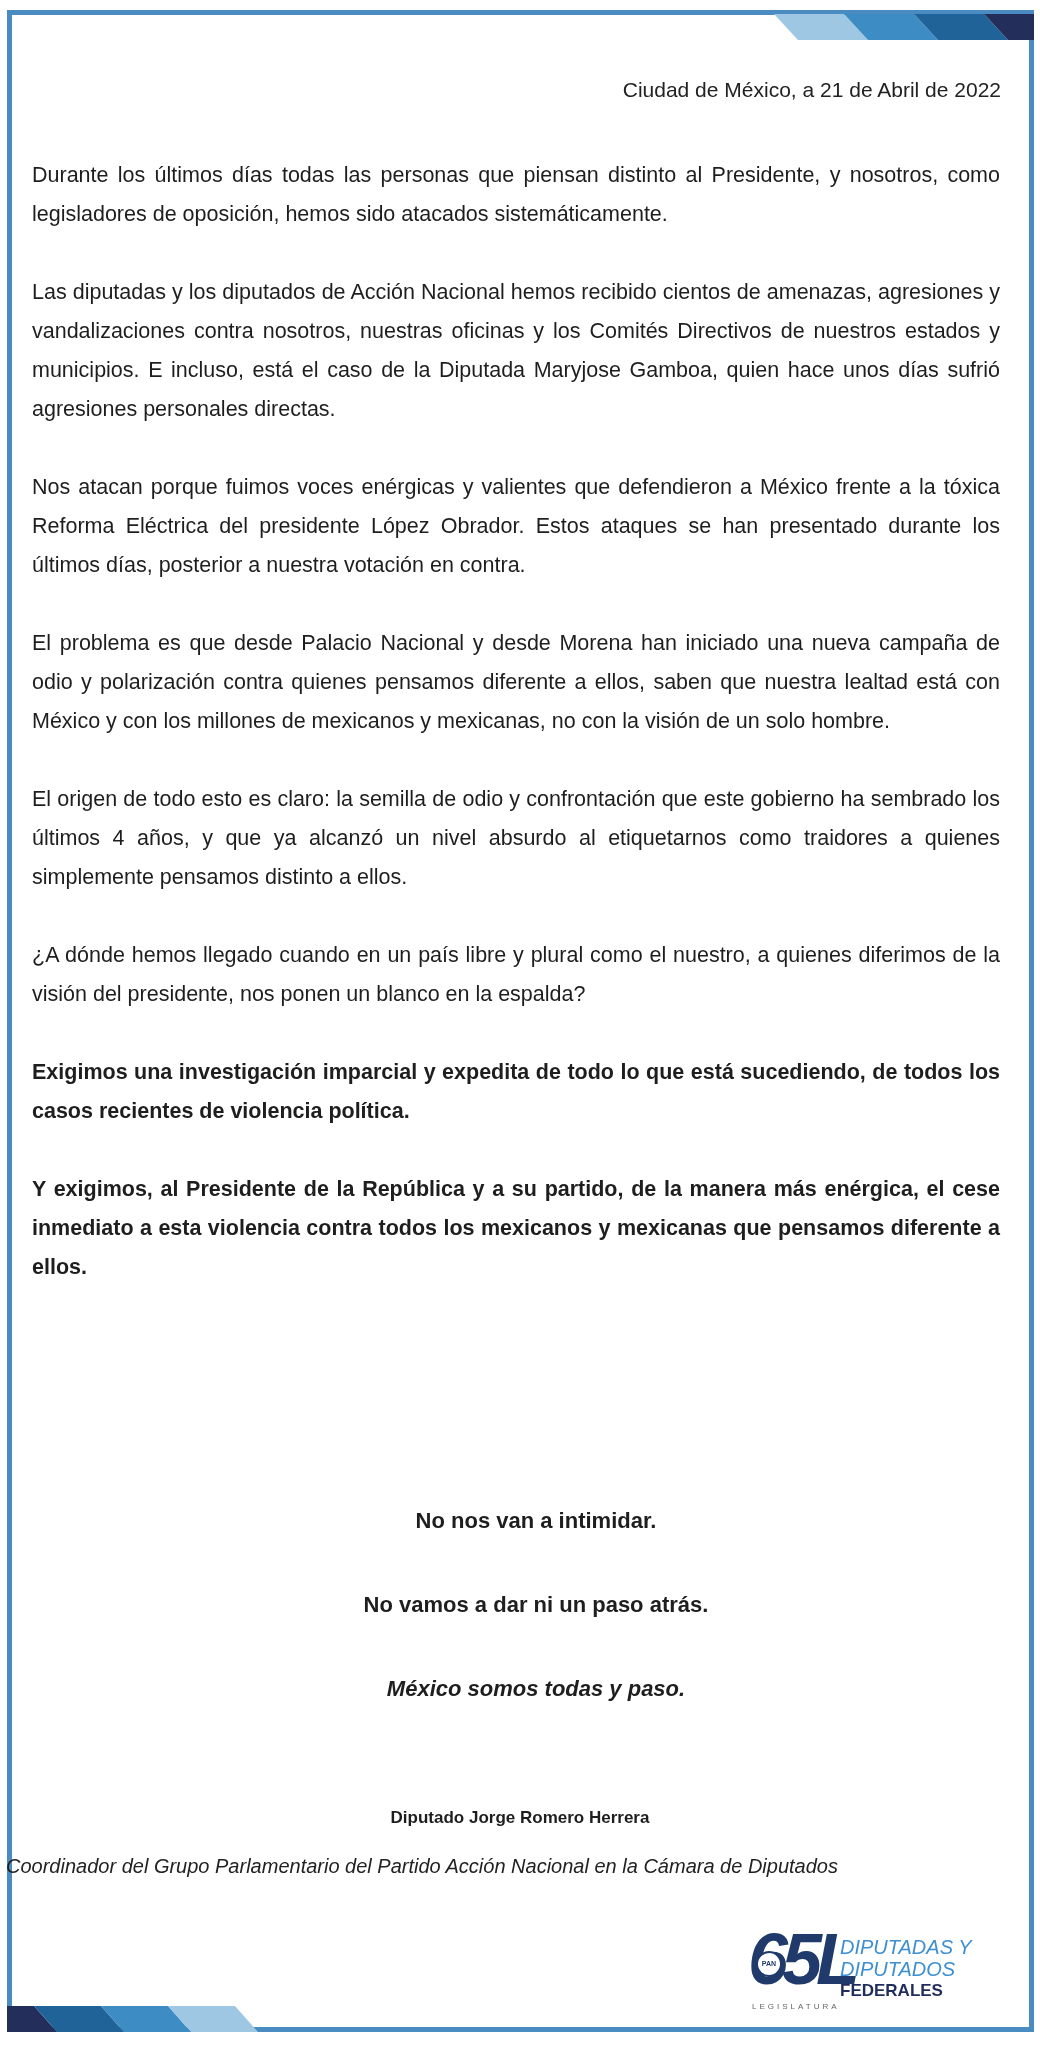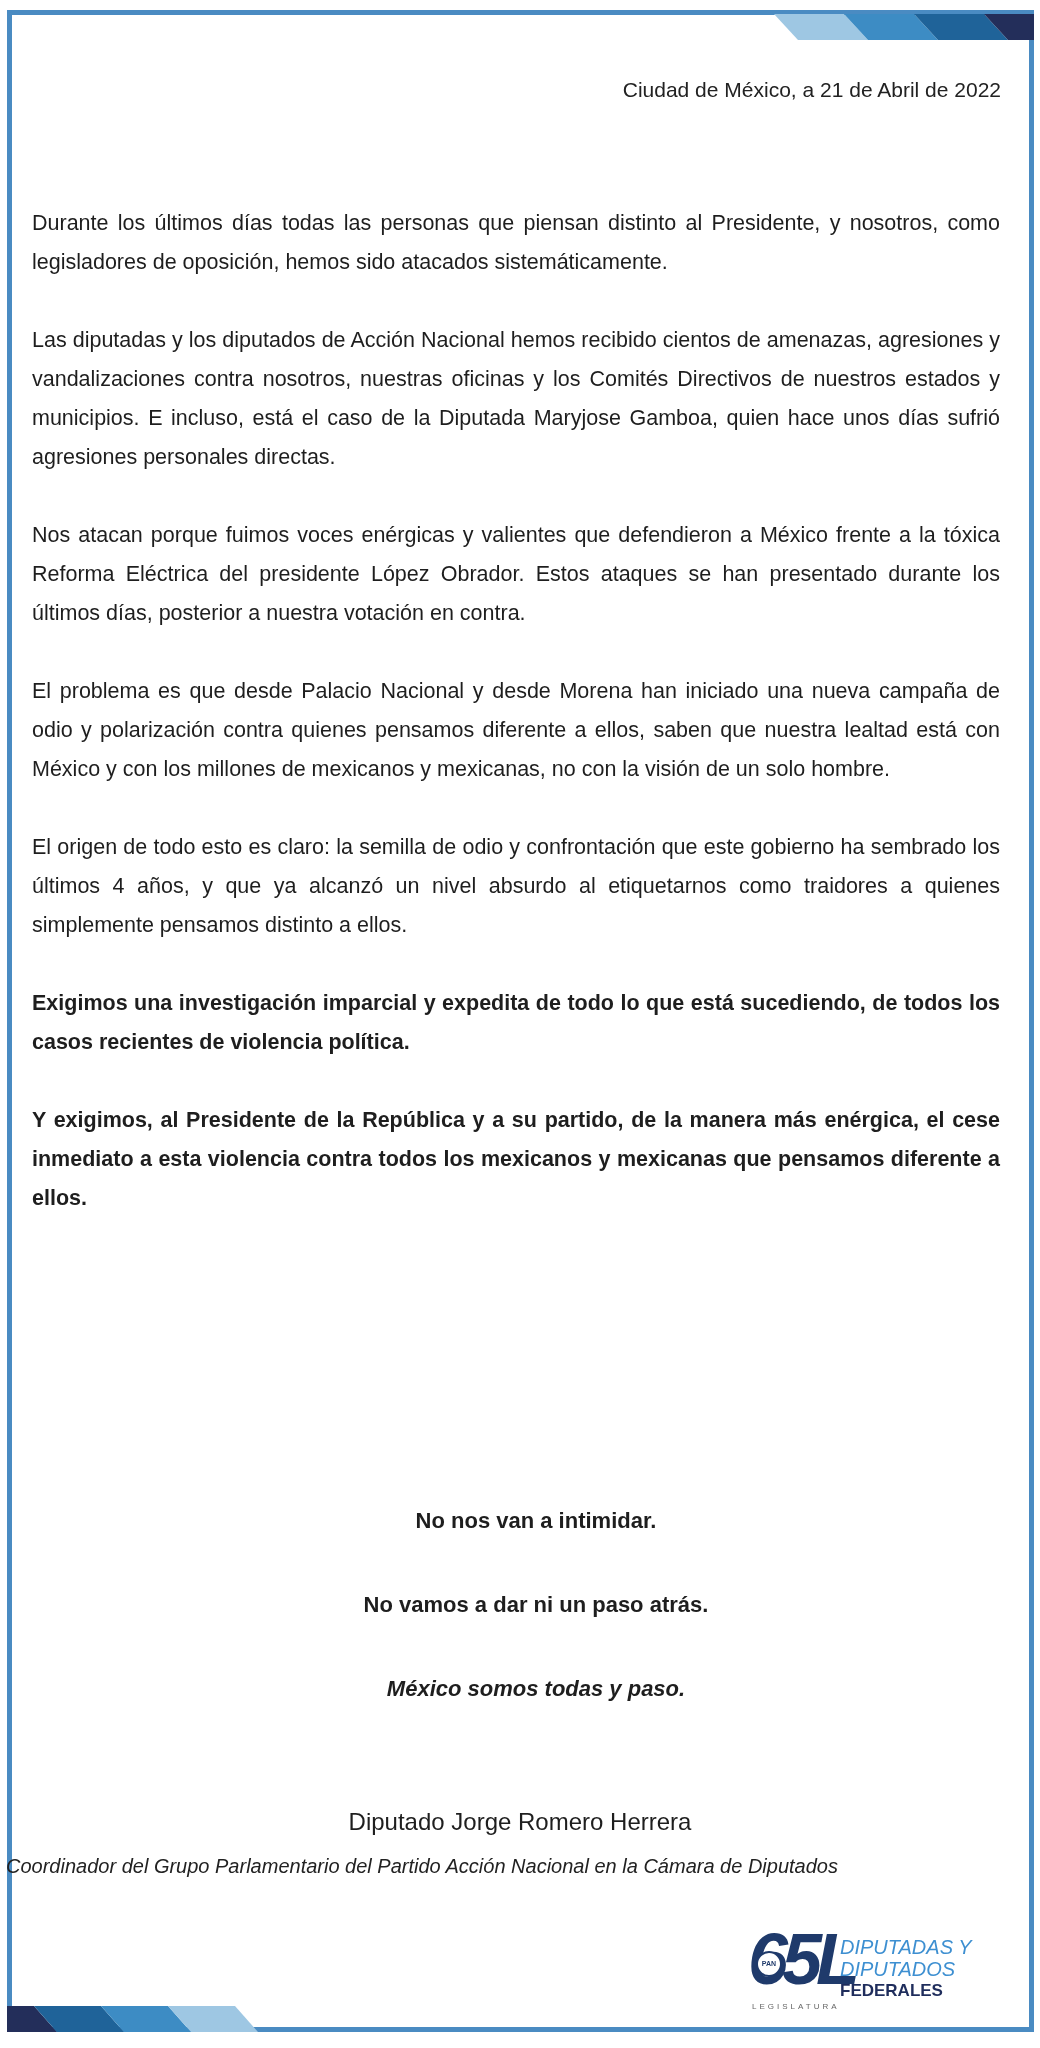--- a/index.html
+++ b/index.html
@@ -4,25 +4,25 @@
 <style>
   html, body { margin:0; padding:0; background:#ffffff; }
   body { width:1040px; height:2048px; position:relative; overflow:hidden;
          font-family:"Liberation Sans", sans-serif; color:#1e1e1e; }
   .frame { position:absolute; left:7px; top:10px; width:1027px; height:2022px;
            border:5px solid #4a8bc2; box-sizing:border-box; }
   .stripes-top { position:absolute; top:14px; right:6px; height:26px; width:260px; }
   .stripes-bottom { position:absolute; bottom:16px; left:7px; height:26px; width:260px; }
   .date { position:absolute; top:78px; right:39px; font-size:21px; color:#222; }
   .body-text { position:absolute; left:32px; width:968px; top:156px; font-size:21.5px;
-               line-height:39px; text-align:justify;margin-top:48px; }
+               line-height:39px; text-align:justify; }
   .body-text p { margin:0 0 39px 0; }
   .body-text b { font-weight:bold; }
   .closing { position:absolute; left:16px; width:1040px; text-align:center; font-weight:bold; font-size:22px; }
-  .sig-name { position:absolute; left:0; width:1040px; top:1808px; text-align:center; font-weight:normal; font-size:24px; }
+  .sig-name { position:absolute; left:0; width:1040px; top:1808px; text-align:center; font-weight:bold; font-size:17px; }
   .sig-role { position:absolute; left:0; width:844px; top:1855px; text-align:center; font-style:italic; font-size:20px; color:#222; }
   .logo { position:absolute; left:748px; top:1918px; width:270px; height:100px; }
   .logo-num { position:absolute; left:0; top:0; font-weight:bold; font-style:italic; font-size:72px; color:#1f3a6b; letter-spacing:-6px; line-height:82px; }
   .logo-pan { position:absolute; left:8px; top:33px; width:22px; height:22px; border-radius:50%; background:#fff; border:2px solid #1f3a6b; font-size:7px; font-weight:bold; color:#1f3a6b; text-align:center; line-height:22px; }
   .logo-leg { position:absolute; left:4px; top:84px; font-size:8px; letter-spacing:3px; color:#666; }
   .logo-l1, .logo-l2 { position:absolute; left:92px; font-weight:normal; font-style:italic; font-size:20px; color:#3d8fd1; line-height:22px; }
   .logo-l1 { top:18px; } .logo-l2 { top:40px; }
   .logo-l3 { position:absolute; left:92px; top:63px; font-weight:bold; font-size:17px; color:#1f2d5c; }
 </style>
 </head>
@@ -38,20 +38,21 @@
 </svg>
 
 <div class="date">Ciudad de México, a 21 de Abril de 2022</div>
 
 <div class="body-text">
   <p><span>Durante los últimos días todas las personas que piensan distinto al Presidente, y nosotros, como legisladores de oposición, hemos sido atacados sistemáticamente.</span></p>
   <p><span>Las diputadas y los diputados de Acción Nacional hemos recibido cientos de amenazas, agresiones y vandalizaciones contra nosotros, nuestras oficinas y los Comités Directivos de nuestros estados y municipios. E incluso, está el caso de la Diputada Maryjose Gamboa, quien hace unos días sufrió agresiones personales directas.</span></p>
   <p><span>Nos atacan porque fuimos voces enérgicas y valientes que defendieron a México frente a la tóxica Reforma Eléctrica del presidente López Obrador. Estos ataques se han presentado durante los últimos días, posterior a nuestra votación en contra.</span></p>
   <p><span>El problema es que desde Palacio Nacional y desde Morena han iniciado una nueva campaña de odio y polarización contra quienes pensamos diferente a ellos, saben que nuestra lealtad está con México y con los millones de mexicanos y mexicanas, no con la visión de un solo hombre.</span></p>
   <p><span>El origen de todo esto es claro: la semilla de odio y confrontación que este gobierno ha sembrado los últimos 4 años, y que ya alcanzó un nivel absurdo al etiquetarnos como traidores a quienes simplemente pensamos distinto a ellos.</span></p>
+  <p><span>¿A dónde hemos llegado cuando en un país libre y plural como el nuestro, a quienes diferimos de la visión del presidente, nos ponen un blanco en la espalda?</span></p>
   <p><b>Exigimos una investigación imparcial y expedita de todo lo que está sucediendo, de todos los casos recientes de violencia política.</b></p>
   <p><b>Y exigimos, al Presidente de la República y a su partido, de la manera más enérgica, el cese inmediato a esta violencia contra todos los mexicanos y mexicanas que pensamos diferente a ellos.</b></p>
 </div>
 
 <div class="closing" style="top:1508px;">No nos van a intimidar.</div>
 <div class="closing" style="top:1592px;">No vamos a dar ni un paso atrás.</div>
 <div class="closing" style="top:1676px;font-style:italic;">México somos todas y paso.</div>
 
 <div class="sig-name">Diputado Jorge Romero Herrera</div>
 <div class="sig-role">Coordinador del Grupo Parlamentario del Partido Acción Nacional en la Cámara de Diputados</div>

